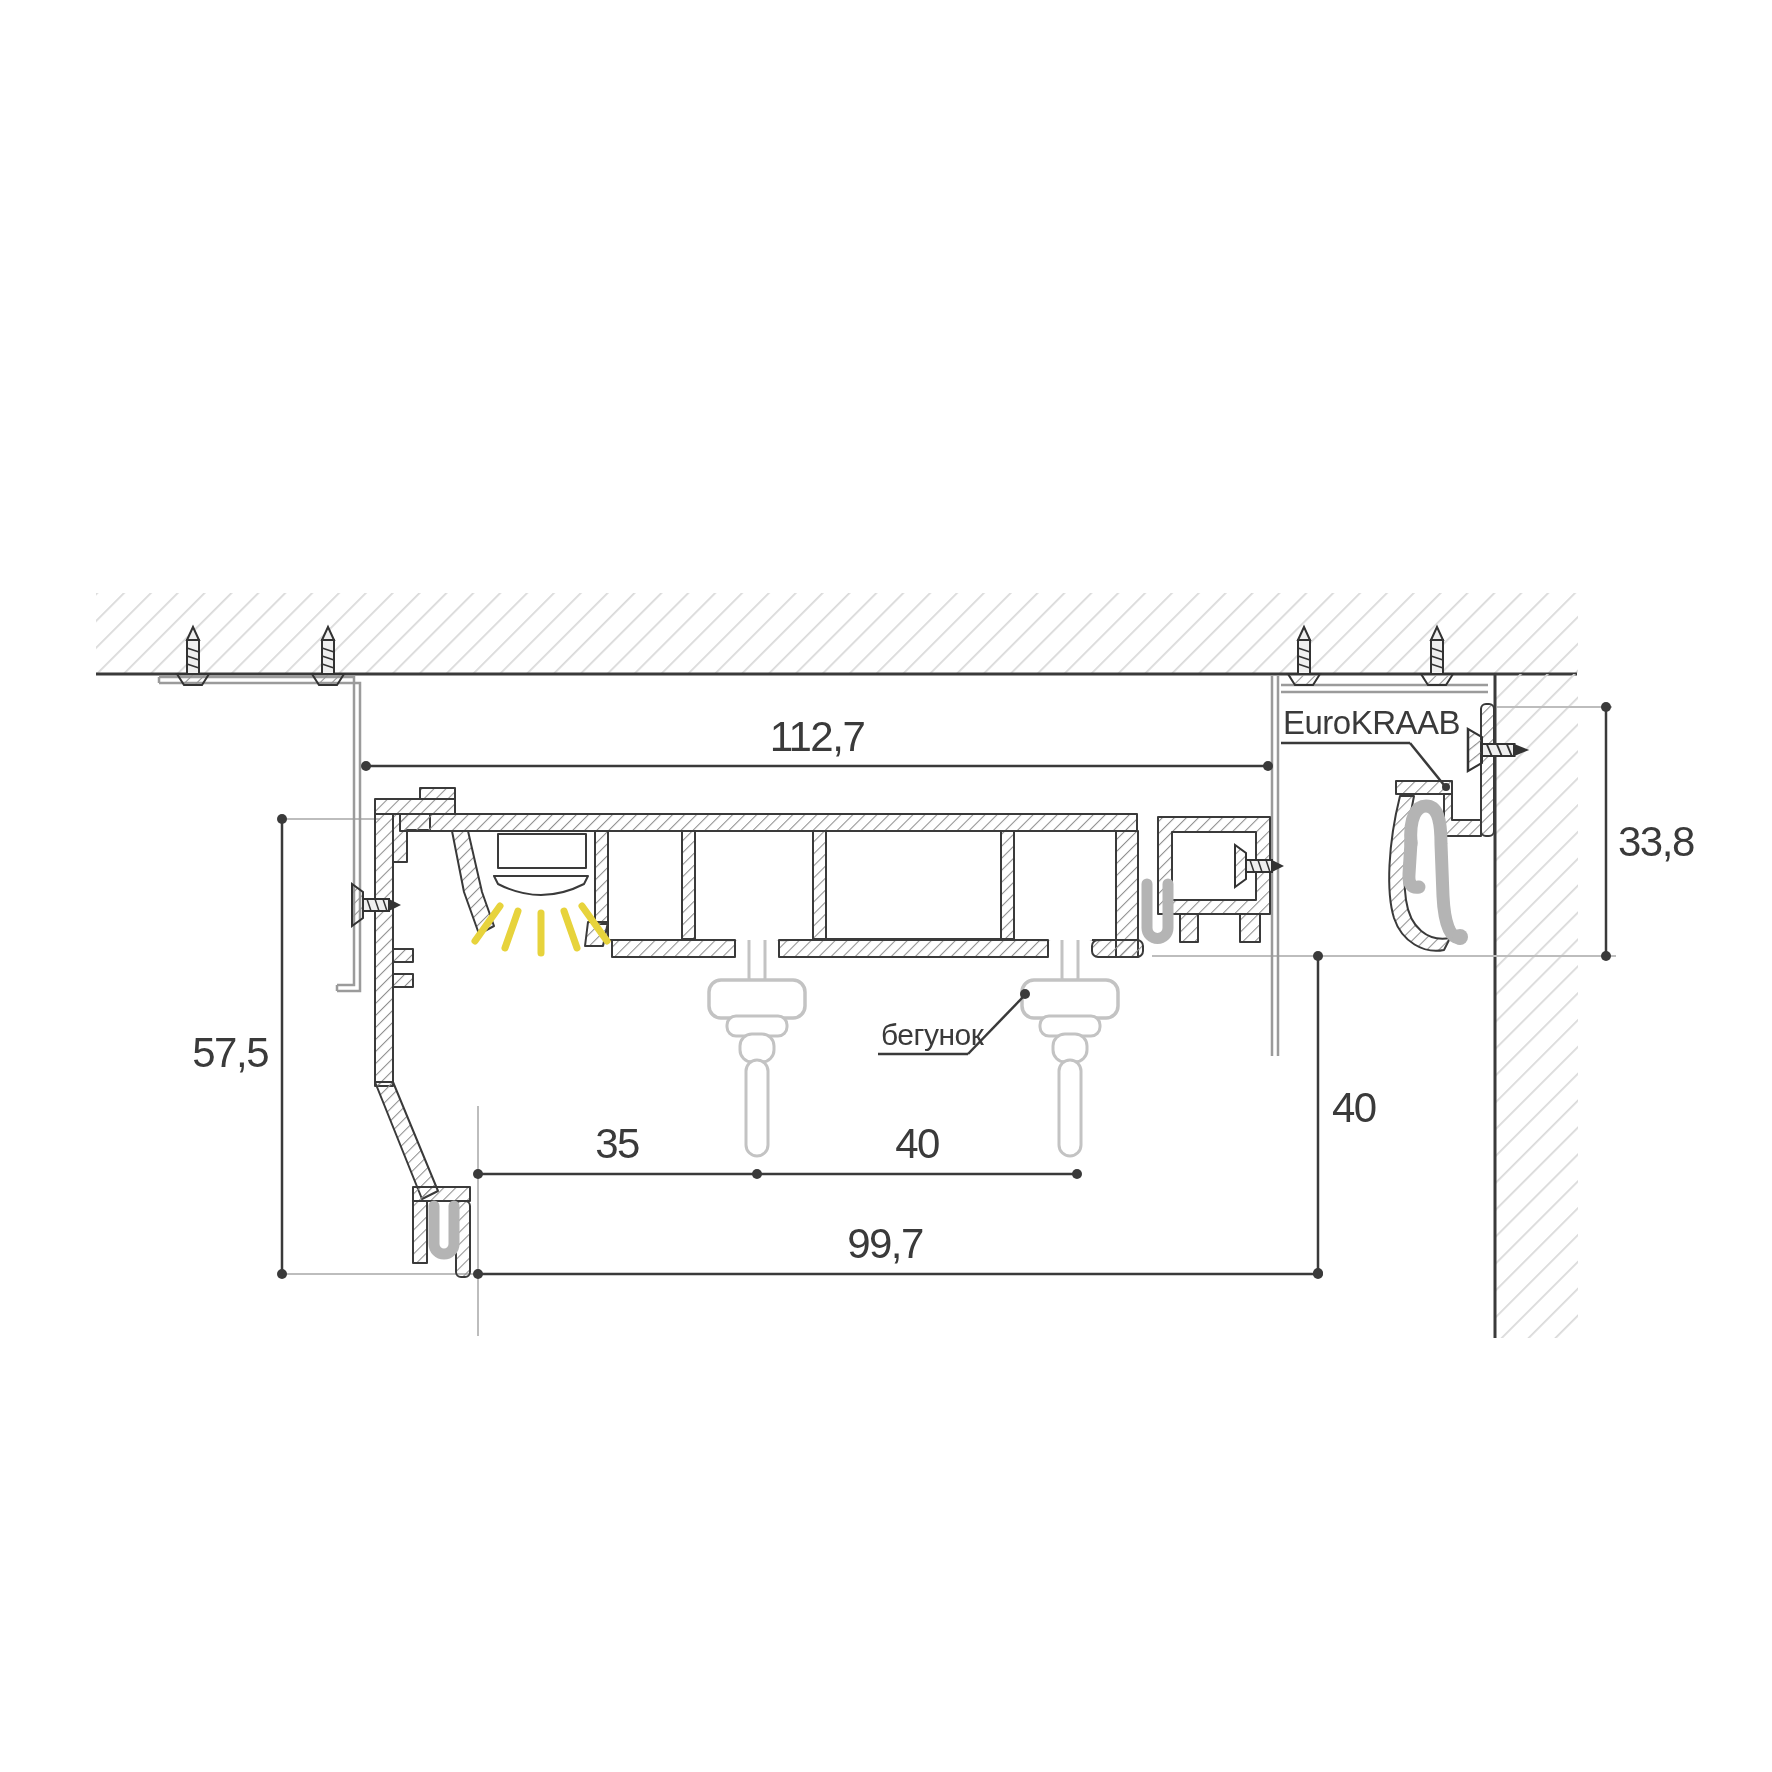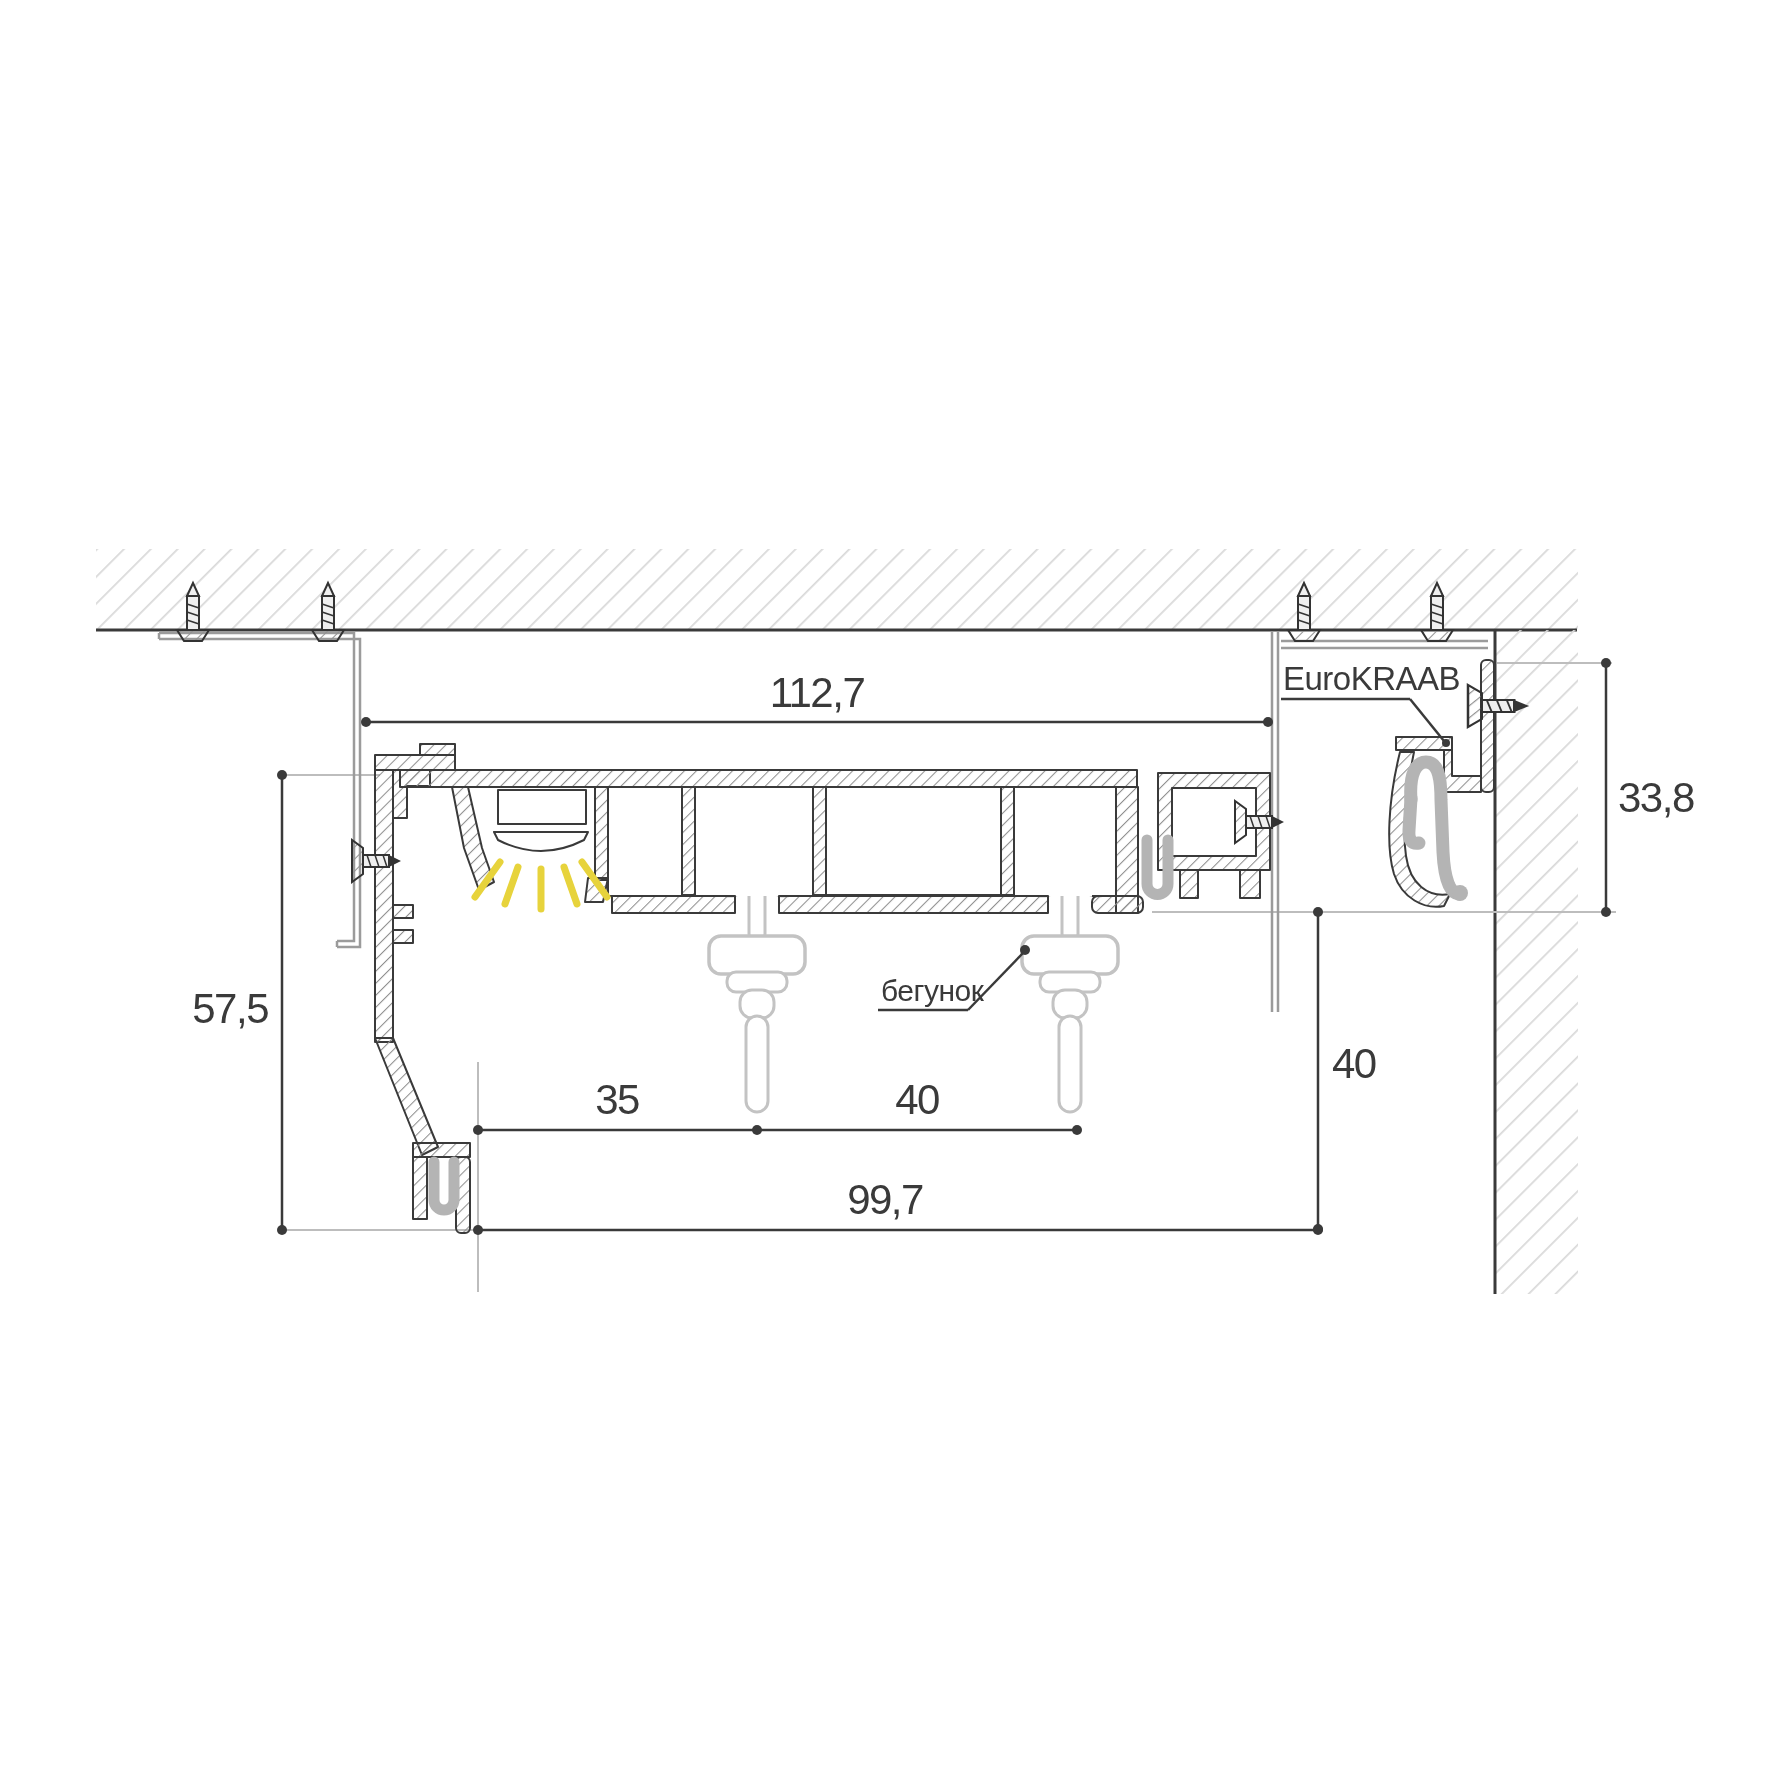--- a/index.html
+++ b/index.html
@@ -1,16 +1,16 @@
 <!DOCTYPE html>
 <html><head>
 <meta charset="utf-8">
 <style>
   html,body{margin:0;padding:0;background:#ffffff;}
-  .stage{width:1772px;height:1552px;position:relative;background:#fff;font-family:"Liberation Sans",sans-serif;}
+  .stage{width:1772px;height:1552px;position:relative;background:#fff;font-family:"Liberation Sans",sans-serif;margin-top:44px;}
   svg{display:block;}
   .al{fill:url(#hA);stroke:#3a3a3a;stroke-width:2;stroke-linejoin:round;}
   .white{fill:#ffffff;stroke:#3a3a3a;stroke-width:2;stroke-linejoin:round;}
   .opench{fill:#ffffff;stroke:#3a3a3a;stroke-width:2;stroke-linejoin:round;}
   .gray{stroke:#9b9b9b;stroke-width:2.5;fill:none;}
   .wit{stroke:#bdbdbd;stroke-width:2;fill:none;}
   .dim{stroke:#3a3a3a;stroke-width:2.5;fill:none;}
   .dot{fill:#3a3a3a;stroke:none;}
   .dimtxt{font-family:"Liberation Sans",sans-serif;font-size:42px;fill:#3a3a3a;letter-spacing:-1.5px;}
   .lbl{font-family:"Liberation Sans",sans-serif;font-size:33px;fill:#3a3a3a;letter-spacing:-0.5px;}

